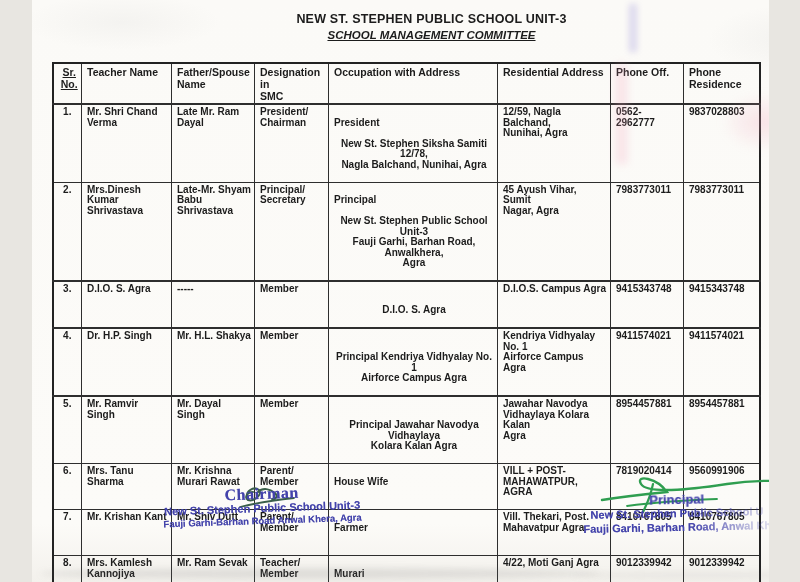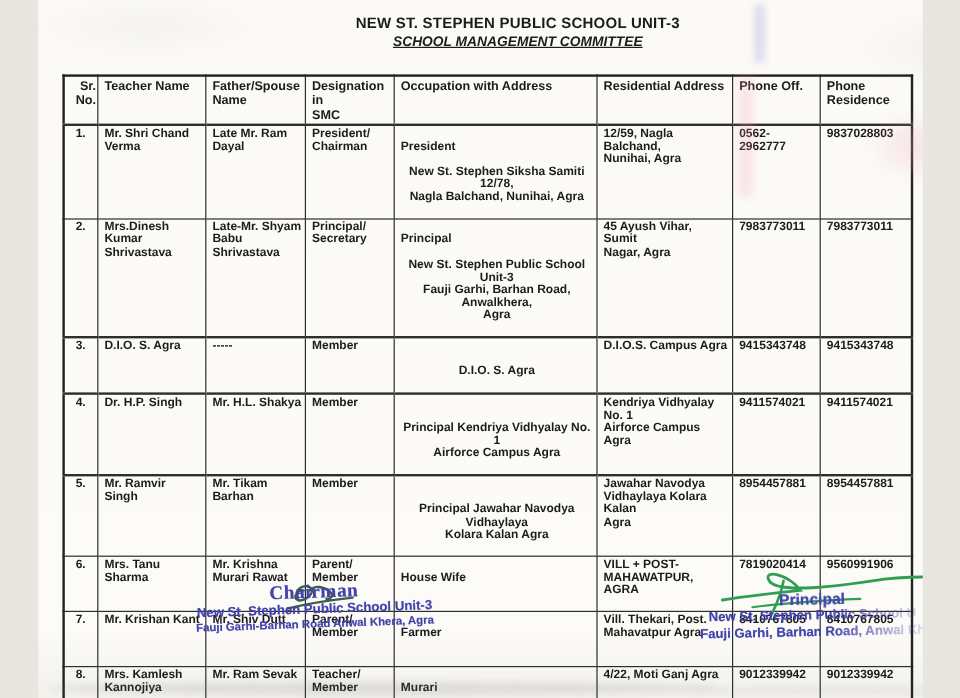--- a/index.html
+++ b/index.html
@@ -27,21 +27,21 @@
   table.smc th, table.smc td{
     border:1px solid #2e2e2e;vertical-align:top;
     padding:2px 3px 1px 5px;
     white-space:pre-line;
     text-align:left;
     overflow:hidden;
   }
   table.smc{border:2px solid #222;}
   table.smc thead th{font-size:10.5px;line-height:12px;padding-top:2px;border-bottom-width:2px;}
   table.smc td.sr, table.smc th.sr{text-align:center;padding-left:1px;padding-right:1px;}
-  table.smc th.sr{text-align:right;padding-left:5px;}
+  table.smc th.sr{text-align:center;padding-left:5px;text-decoration:underline;}
   table.smc tbody tr:nth-child(3) td,
   table.smc tbody tr:nth-child(4) td,
   table.smc tbody tr:nth-child(5) td{border-top-width:2px;}
   td[data-align="center"]{text-align:center;}
   .occ-title{text-align:left;}
   .occ-addr{text-align:center;}
   
   .stamp{position:absolute;color:#4343ab;text-shadow:0 0 0.6px rgba(67,67,171,0.55);}
   .sig-left{left:100px;top:483px;width:260px;text-align:center;transform:rotate(-2deg);}
   .sig-left .stamp-title{font-family:"Liberation Serif", serif;font-size:16px;font-weight:bold;letter-spacing:0.5px;line-height:17px;margin-top:2px;}
@@ -163,21 +163,21 @@
 Airforce Campus Agra</div>
         </td>
         <td data-align="center">Kendriya Vidhyalay No. 1
 Airforce Campus Agra</td>
         <td>9411574021</td>
         <td>9411574021</td>
       </tr>
       <tr style="height:37px">
         <td class="sr">5.</td>
         <td>Mr. Ramvir Singh</td>
-        <td>Mr. Tikam Barhan</td>
+        <td>Mr. Dayal Singh</td>
         <td>Member</td>
         <td>
           <div class="occ-title"></div>
           <div class="occ-addr">Principal Jawahar Navodya Vidhaylaya
 Kolara Kalan Agra</div>
         </td>
         <td data-align="center">Jawahar Navodya
 Vidhaylaya Kolara Kalan
 Agra</td>
         <td>8954457881</td>

